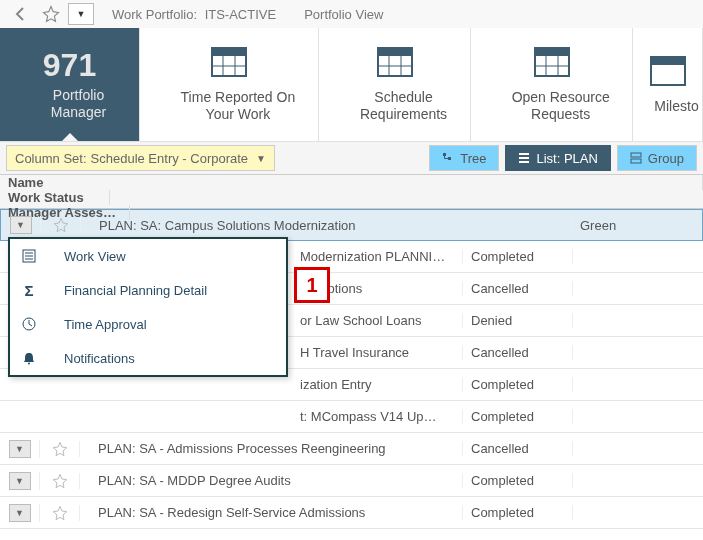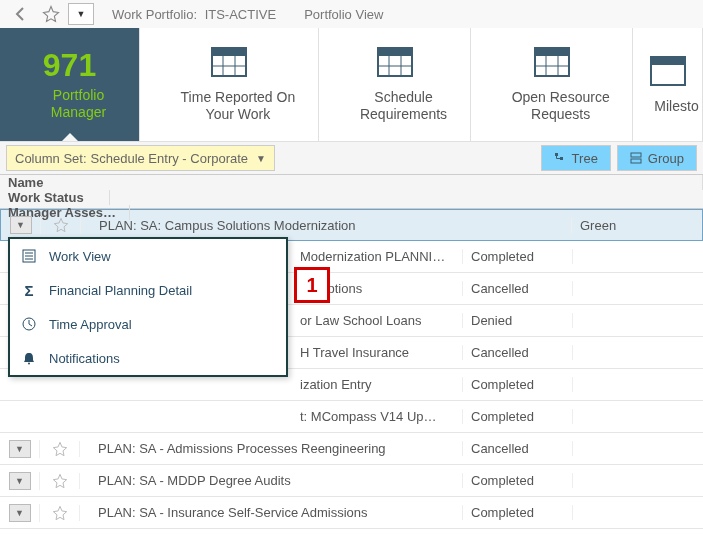--- a/index.html
+++ b/index.html
@@ -8,21 +8,21 @@
 
 .top-toolbar { height: 28px; display: flex; align-items: center; gap: 4px; padding: 2px 8px; background: #f8f8f8; }
 .tb-btn { width: 26px; height: 22px; display: flex; align-items: center; justify-content: center; color: #888; cursor: pointer; }
 .tb-dropdown { width: 26px; height: 22px; border: 1px solid #bbb; display: flex; align-items: center; justify-content: center; background: #fff; cursor: pointer; }
 .top-text { margin-left: 14px; color: #777; font-size: 13px; }
 .top-sep { margin-left: 24px; }
 
 
 .tile-row { height: 114px; display: flex; border-bottom: 1px solid #e0e0e0; background: #f5f5f5; overflow: hidden; }
 .tile { min-width: 140px; height: 114px; background: #fff; border-right: 1px solid #e0e0e0; display: flex; flex-direction: column; align-items: center; justify-content: center; padding: 6px 10px; color: #555; text-align: center; cursor: pointer; position: relative; }
-.tile.active { background: #3d5c70; color: #84cc16; }
+.tile.active { background: #3d5c70; color: #e5e5e5; }
 .tile-num { font-size: 32px; font-weight: bold; line-height: 1; }
 .tile-label { font-size: 14px; margin-top: 6px; line-height: 1.2; margin-left: 18px; }
 .tile-icon { width: 36px; height: 30px; margin-bottom: 6px; display: flex; align-items: center; justify-content: center; }
 .tile-caret { position: absolute; bottom: -1px; left: 50%; transform: translateX(-50%); width: 0; height: 0; border-left: 10px solid transparent; border-right: 10px solid transparent; border-bottom: 10px solid #f5f5f5; }
 
 
 .controls-row { height: 32px; display: flex; align-items: center; padding: 0 6px; gap: 6px; background: #f5f5f5; }
 .col-set { display: flex; align-items: center; height: 26px; border: 1px solid #ccc; background: #fef9c3; padding: 0 8px; cursor: pointer; color: #666; font-size: 13px; }
 .col-set-tri { margin-left: 8px; font-size: 10px; color: #666; }
 .spacer { flex: 1; }
@@ -46,21 +46,21 @@
 .td { display: flex; align-items: center; padding: 0 8px; color: #555; font-size: 13px; overflow: hidden; white-space: nowrap; text-overflow: ellipsis; border-right: 1px solid #eee; }
 .td-menu { width: 40px; justify-content: center; }
 .td-star { width: 40px; justify-content: center; color: #bbb; }
 .td-name { flex: 1; padding-left: 18px; }
 .td-status { width: 110px; }
 .td-assess { width: 130px; }
 .menu-btn { width: 22px; height: 18px; background: #e8e8e8; border: 1px solid #bbb; display: flex; align-items: center; justify-content: center; cursor: pointer; color: #666; font-size: 9px; }
 
 
 .ctx-menu { position: absolute; left: 8px; top: 62px; width: 280px; background: #fff; border: 2px solid #1a4040; box-shadow: 2px 2px 6px rgba(0,0,0,0.2); z-index: 10; }
-.ctx-item { display: flex; align-items: center; height: 34px; padding: 0 10px; gap: 11px; color: #2a4d66; font-size: 13px; cursor: pointer; }
+.ctx-item { display: flex; align-items: center; height: 34px; padding: 0 10px; gap: 26px; color: #2a4d66; font-size: 13px; cursor: pointer; }
 .ctx-item.active { background: #3d5c70; color: #fff; }
 .ctx-icon { width: 18px; display: flex; align-items: center; justify-content: center; }
 
 
 .callout { position: absolute; left: 294px; top: 92px; width: 36px; height: 36px; border: 3px solid #d40000; background: #fff; display: flex; align-items: center; justify-content: center; font-weight: bold; font-size: 20px; color: #d40000; z-index: 20; }
 
 svg { display: block; }
 </style>
 </head>
 <body>
@@ -149,20 +149,30 @@
   <div class="view-btn">
     <span class="icon-sm">
       <svg width="12" height="12" viewBox="0 0 12 12">
           <rect x="1" y="1" width="3" height="3" fill="#3d5c70"></rect>
           <rect x="6" y="5" width="3" height="3" fill="#3d5c70"></rect>
           <path d="M2.5 4 V6.5 H6" stroke="#3d5c70" fill="none"></path>
         </svg>
     </span>
     <span>Tree</span>
   </div>
+  <div class="view-btn active">
+    <span class="icon-sm">
+      <svg width="12" height="12" viewBox="0 0 12 12">
+          <line x1="1" y1="2" x2="11" y2="2" stroke="#fff" stroke-width="2"></line>
+          <line x1="1" y1="6" x2="11" y2="6" stroke="#fff" stroke-width="2"></line>
+          <line x1="1" y1="10" x2="11" y2="10" stroke="#fff" stroke-width="2"></line>
+        </svg>
+    </span>
+    <span>List: PLAN</span>
+  </div>
   <div class="view-btn">
     <span class="icon-sm">
       <svg width="12" height="12" viewBox="0 0 12 12">
           <rect x="1" y="1" width="10" height="4" fill="none" stroke="#3d5c70"></rect>
           <rect x="1" y="7" width="10" height="4" fill="none" stroke="#3d5c70"></rect>
         </svg>
     </span>
     <span>Group</span>
   </div>
 </div>
@@ -258,21 +268,21 @@
       </div>
       <div class="tr">
         <div class="td td-menu">
           <div class="menu-btn">▼</div>
         </div>
         <div class="td td-star">
           <svg width="16" height="16" viewBox="0 0 24 24">
             <path d="M12 2l2.9 6.9L22 10l-5.5 4.8L18 22l-6-3.5L6 22l1.5-7.2L2 10l7.1-1.1z" fill="none" stroke="#bbb" stroke-width="1.5"></path>
           </svg>
         </div>
-        <div class="td td-name">PLAN: SA - Insurance Self-Service Admissions</div>
+        <div class="td td-name">PLAN: SA - Redesign Self-Service Admissions</div>
         <div class="td td-status">Completed</div>
         <div class="td td-assess"></div>
       </div>
     </div>
 
   <div class="ctx-menu">
     <div class="ctx-item">
       <span class="ctx-icon">
         <svg width="14" height="14" viewBox="0 0 14 14">
             <rect x="1" y="1" width="12" height="12" fill="none" stroke="#2a4d66"></rect>

